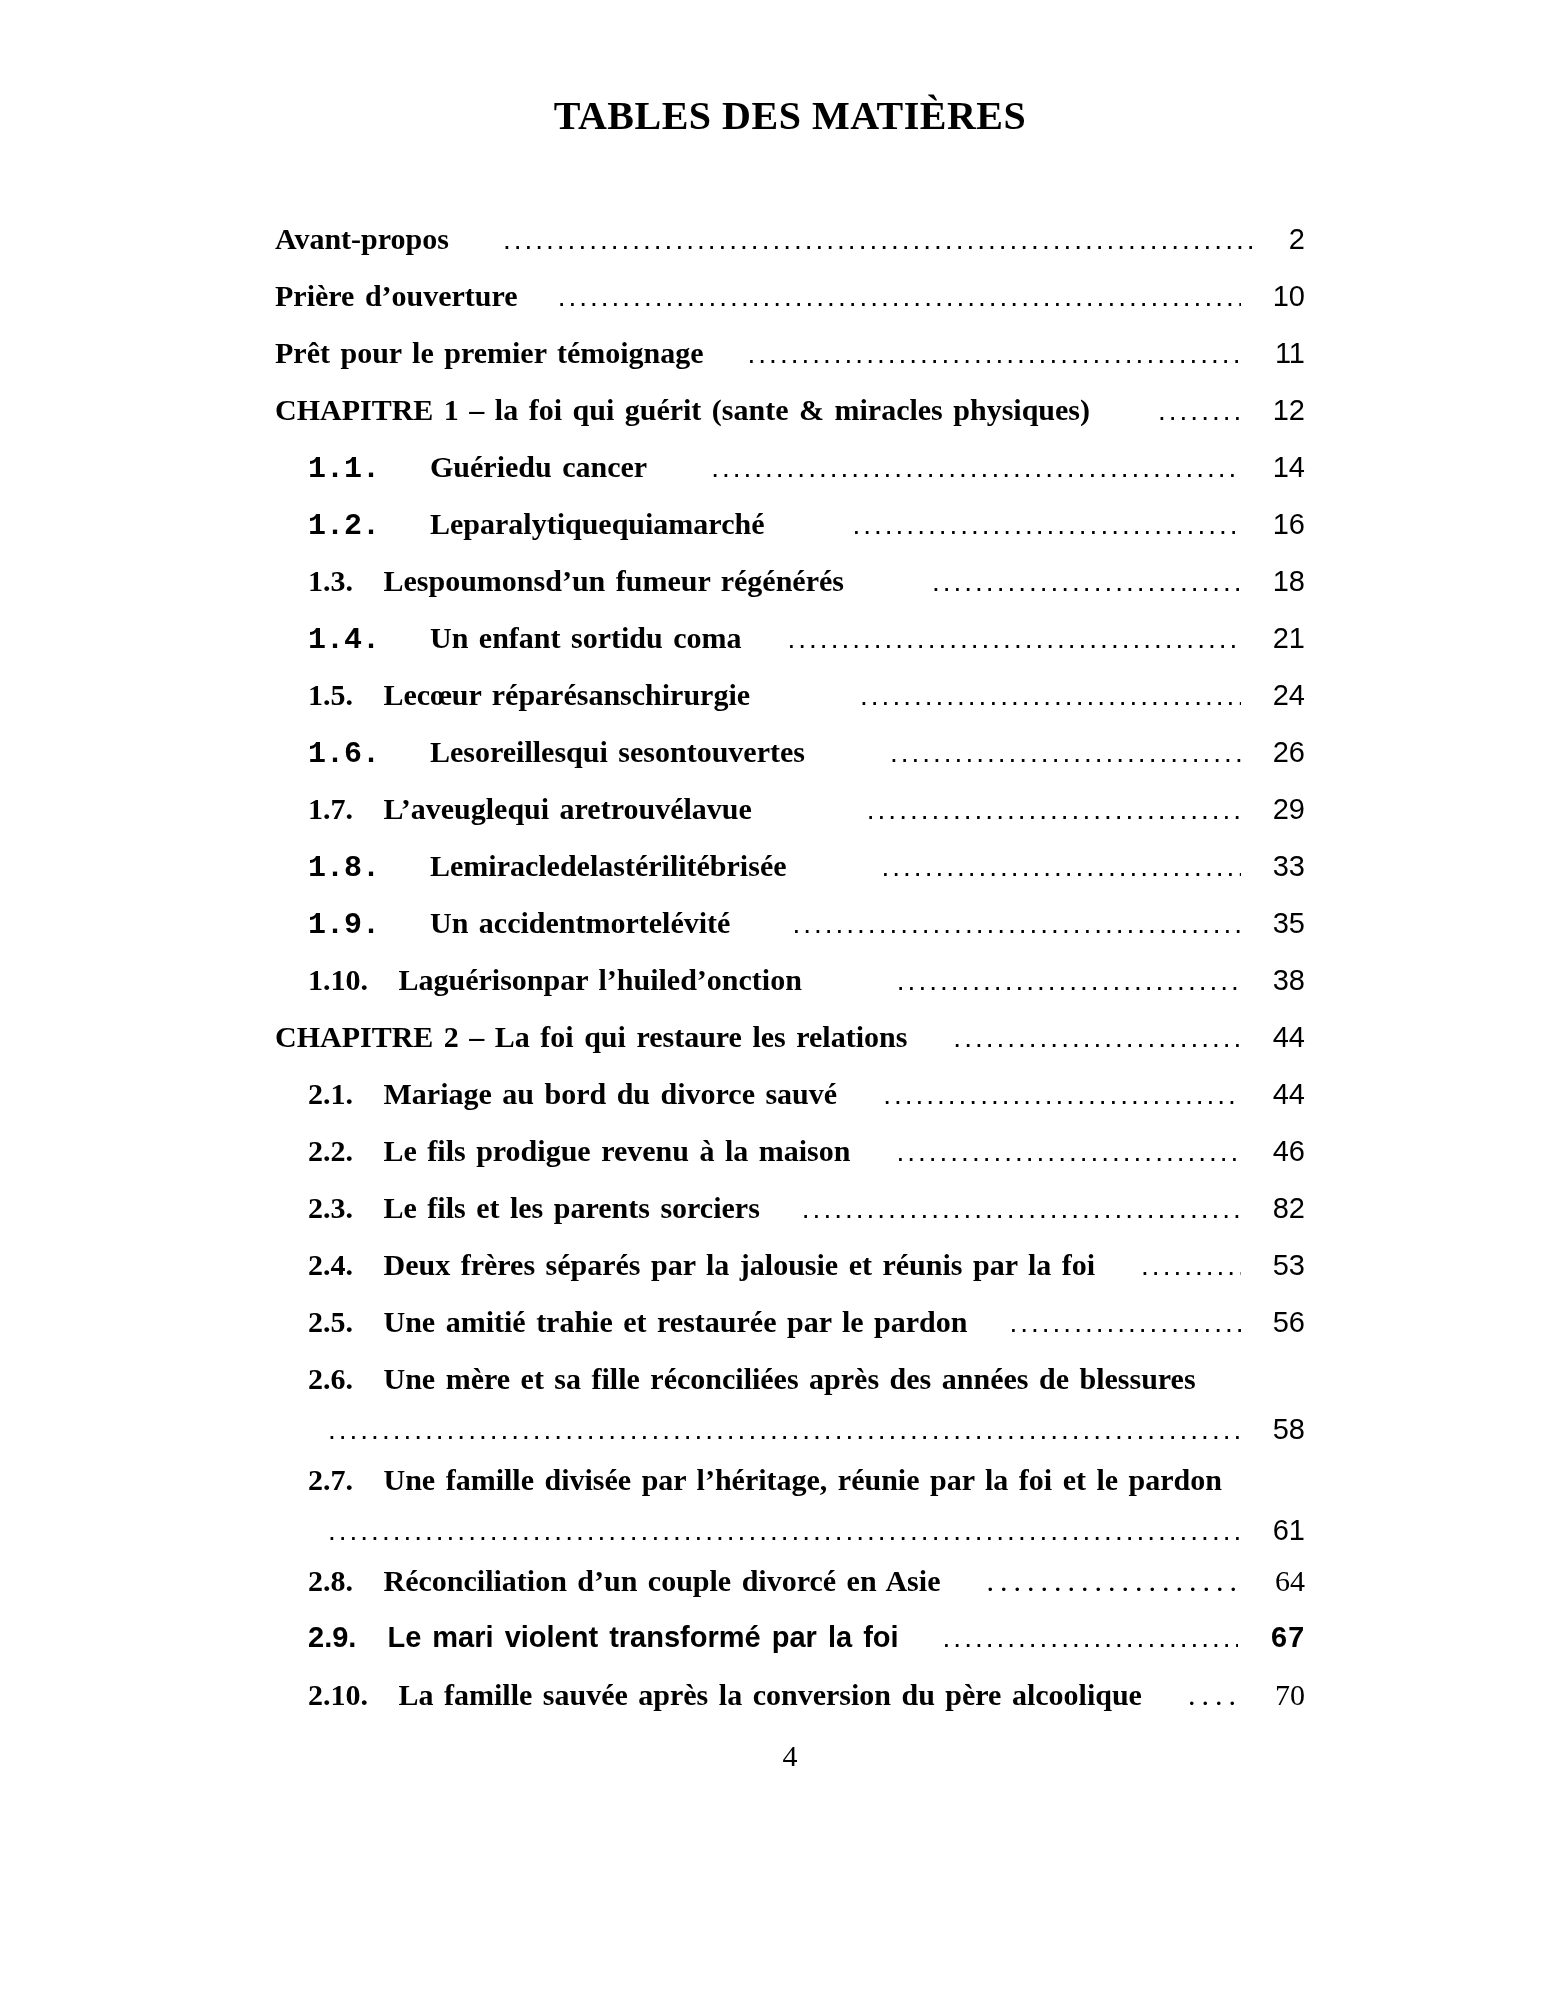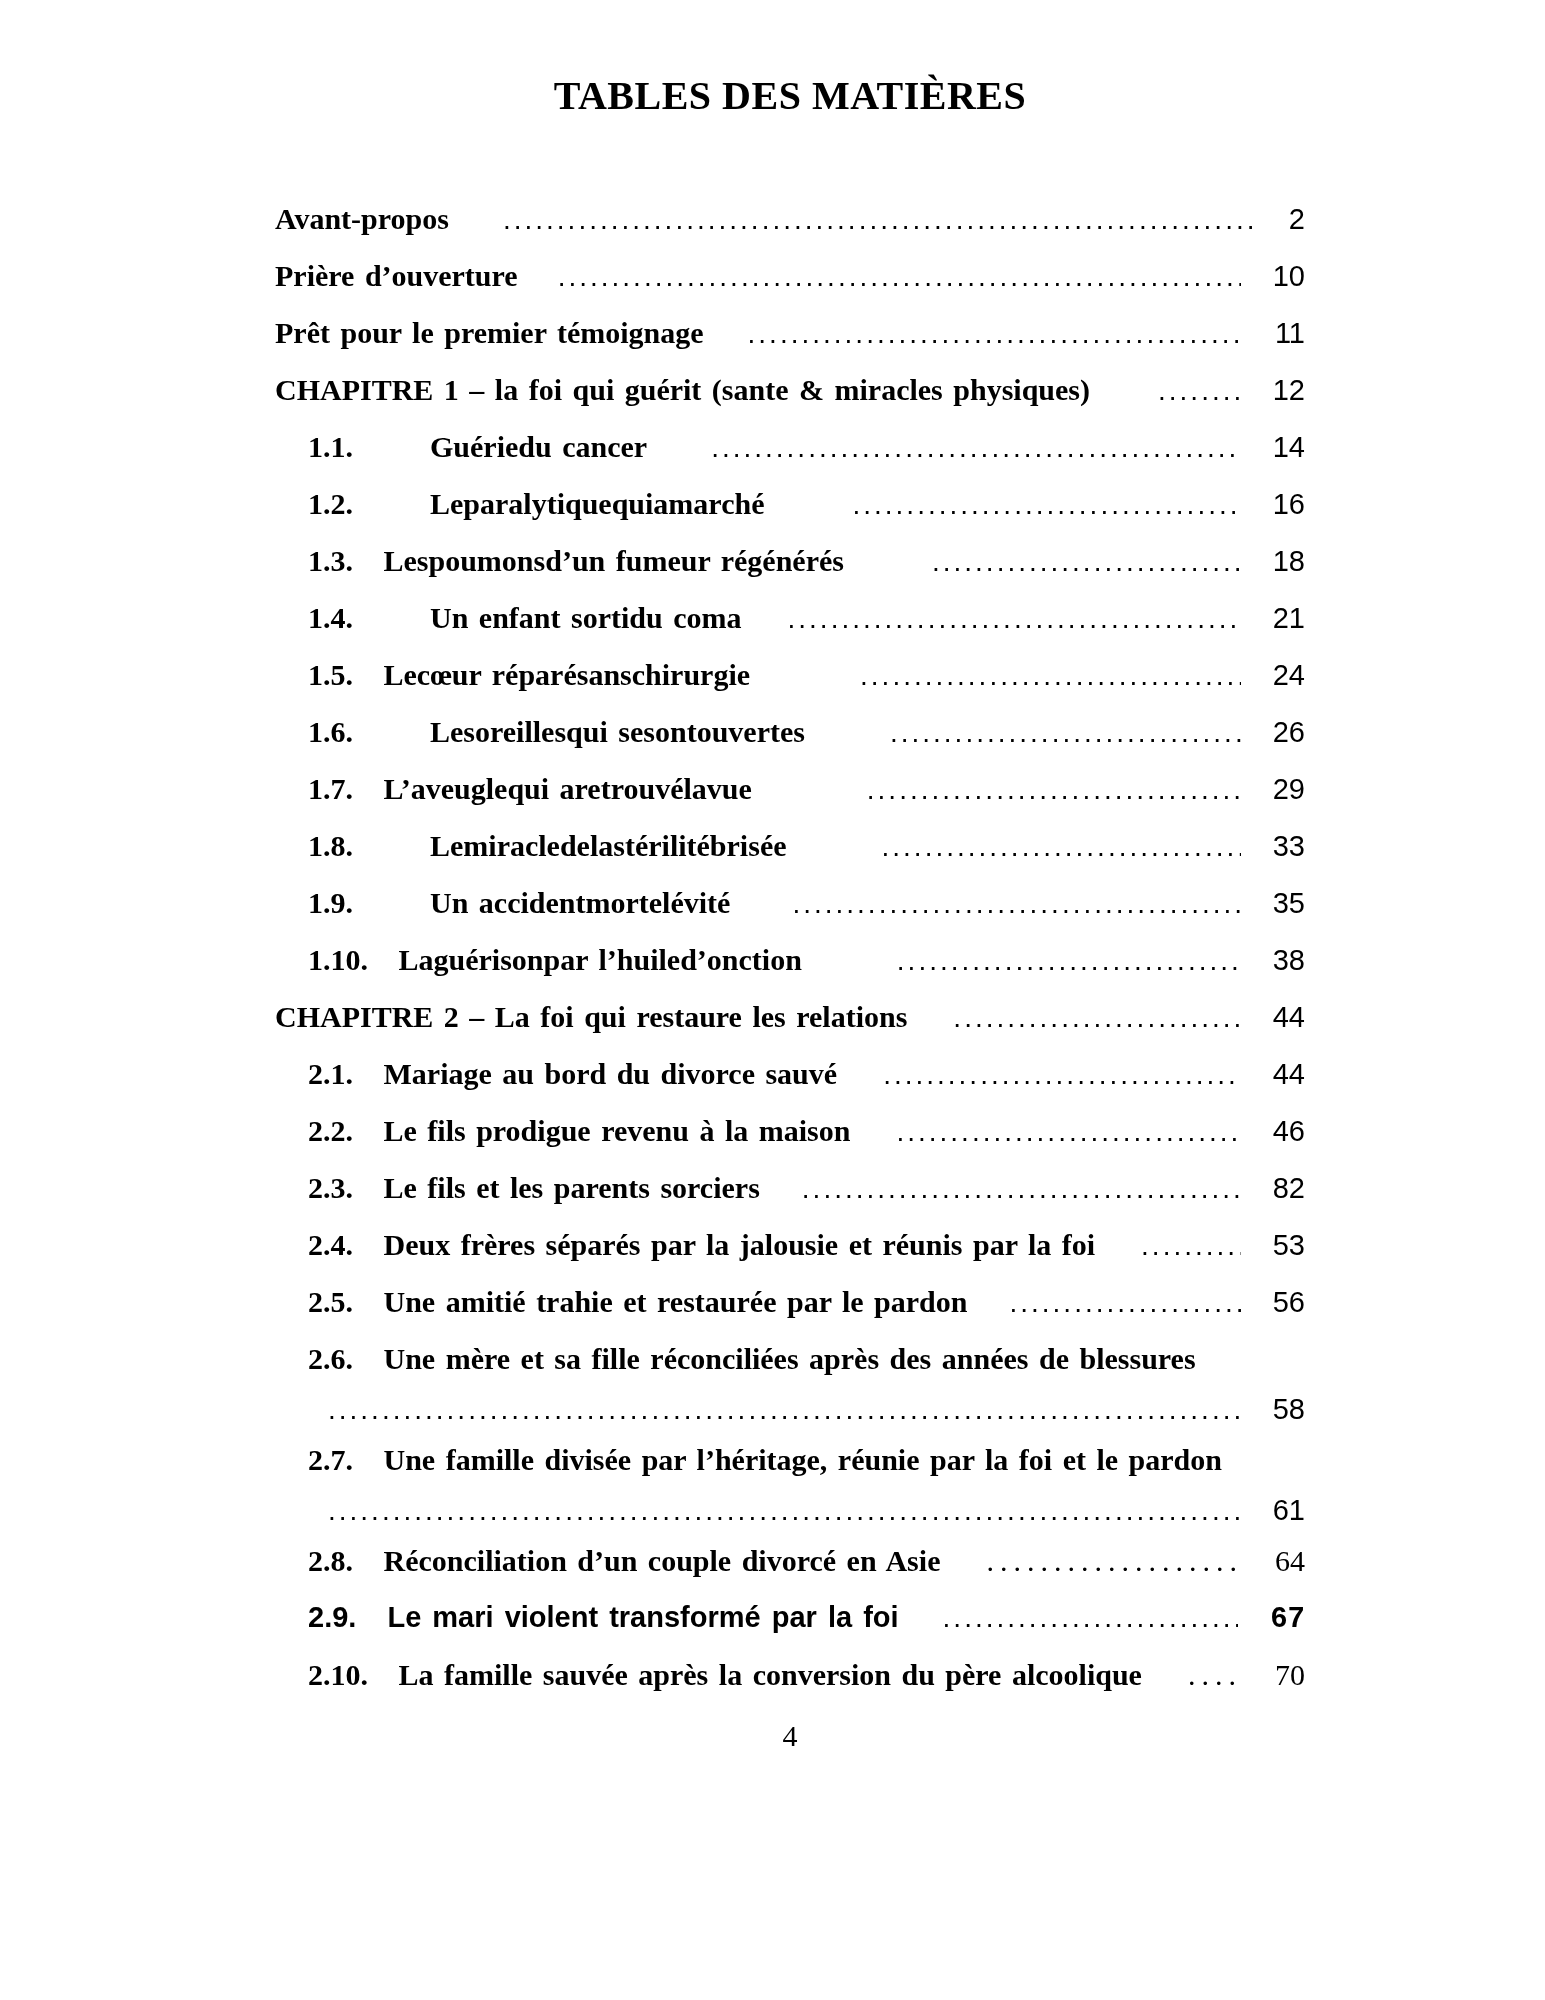--- a/index.html
+++ b/index.html
@@ -1,40 +1,40 @@
 <!DOCTYPE html>
 <html><head>
 <meta charset="utf-8">
 <style>
   html,body { margin:0; padding:0; background:#ffffff; }
   .page {
     position:relative;
     width:1545px; height:2000px;
     background:#ffffff; color:#000000;
     box-sizing:border-box;
-    padding:72px 240px 0 275px;
+    padding:92px 240px 0 275px;
     font-family:"Liberation Serif","DejaVu Serif",serif;
     overflow:hidden;
   }
   .title {
     margin:0; text-align:center;
     font-size:40px; font-weight:700; line-height:48px;
     letter-spacing:0.5px;
   }
   .toc { margin-top:70px; }
   .toc-row {
     display:flex; align-items:baseline;
     height:57px; line-height:57px;
     font-size:30px; font-weight:700;
     word-spacing:3px; white-space:nowrap;gap:20px;
   }
   .toc-row.cont { height:44px; line-height:44px;justify-content:space-between; }
   .sub { padding-left:33px; }
   .sans-text { font-family:"Liberation Sans","DejaVu Sans",sans-serif; font-size:29px; }
-  .num.tab { display:inline-block; width:102px; }
+  .num.tab { display:inline-block; width:102px;font-family:Liberation Mono, monospace; }
   .gap { display:inline-block; height:1px; }
   .leader { flex:1; overflow:hidden; }
   .leader::after {
     content:"..................................................................................................................................................";
     font-weight:400;
   }
   .leader-sans::after { font-family:"Liberation Sans","DejaVu Sans",sans-serif; font-size:28px; letter-spacing:3px; }
   .leader-serif::after { font-family:"Liberation Serif","DejaVu Serif",serif; font-size:30px; letter-spacing:6px; }
   .pnum { padding-left:12px; font-weight:400; }
   .pn-sans { font-family:"Liberation Sans","DejaVu Sans",sans-serif; font-size:29px; }

